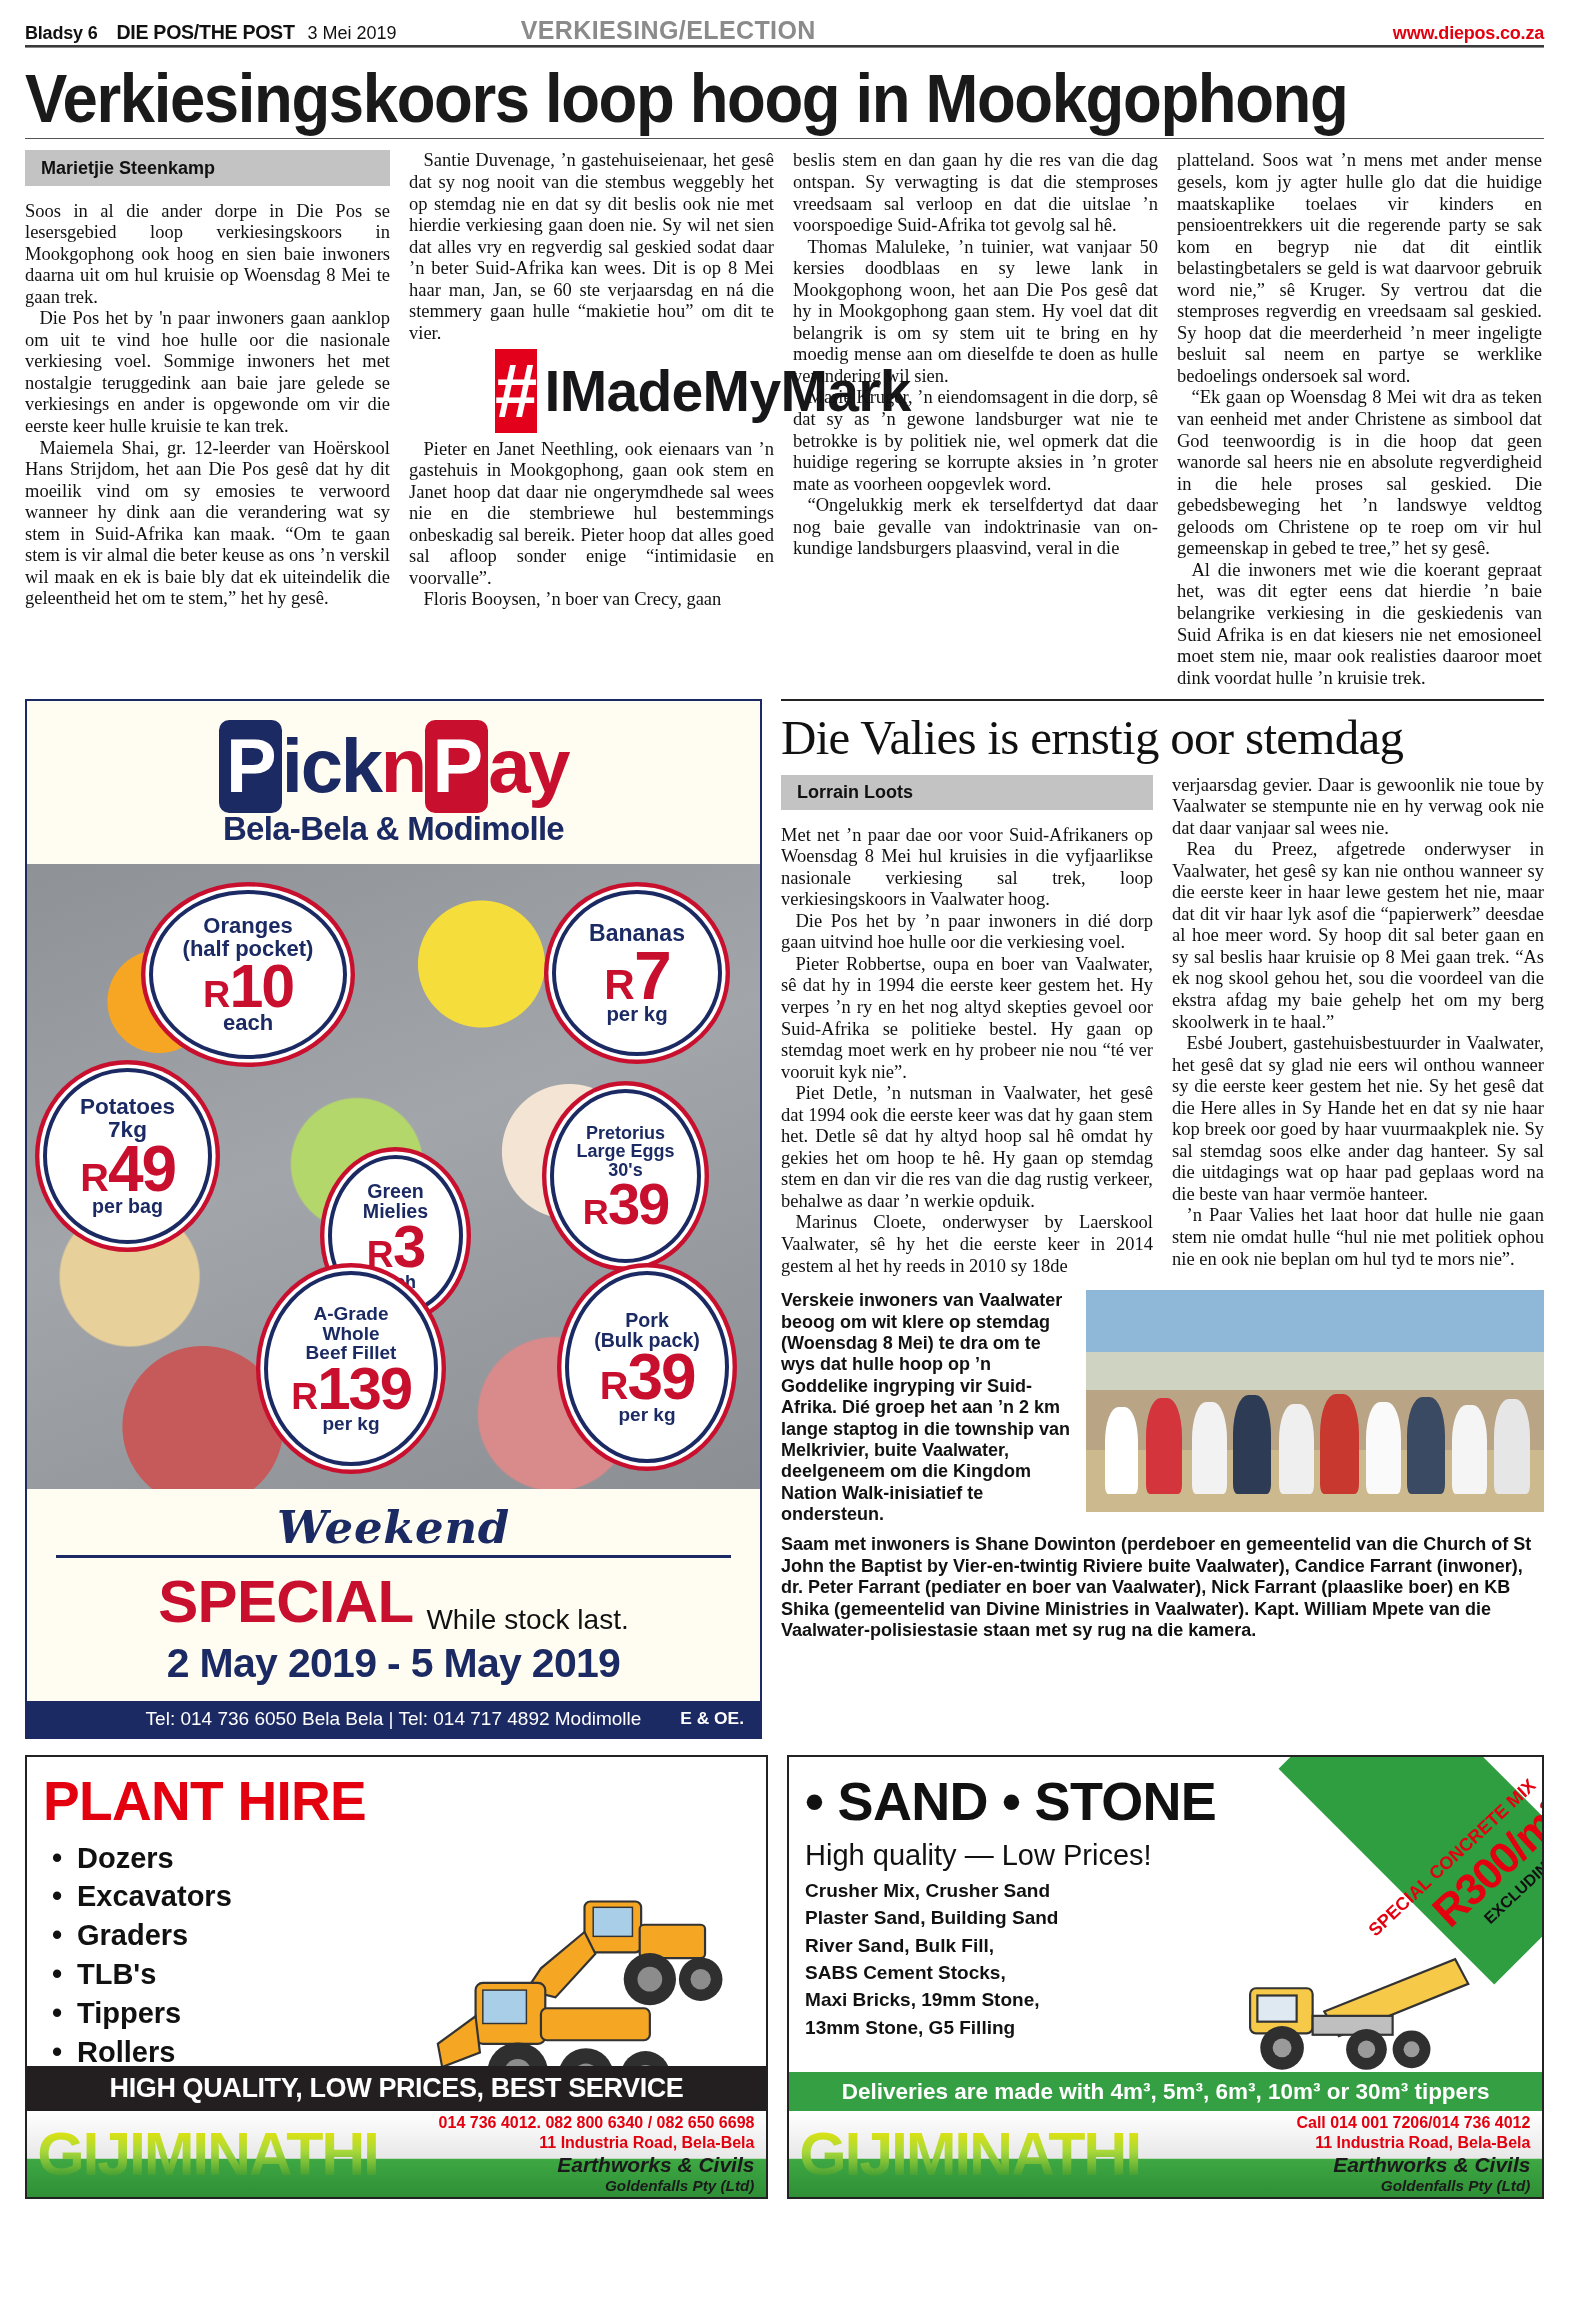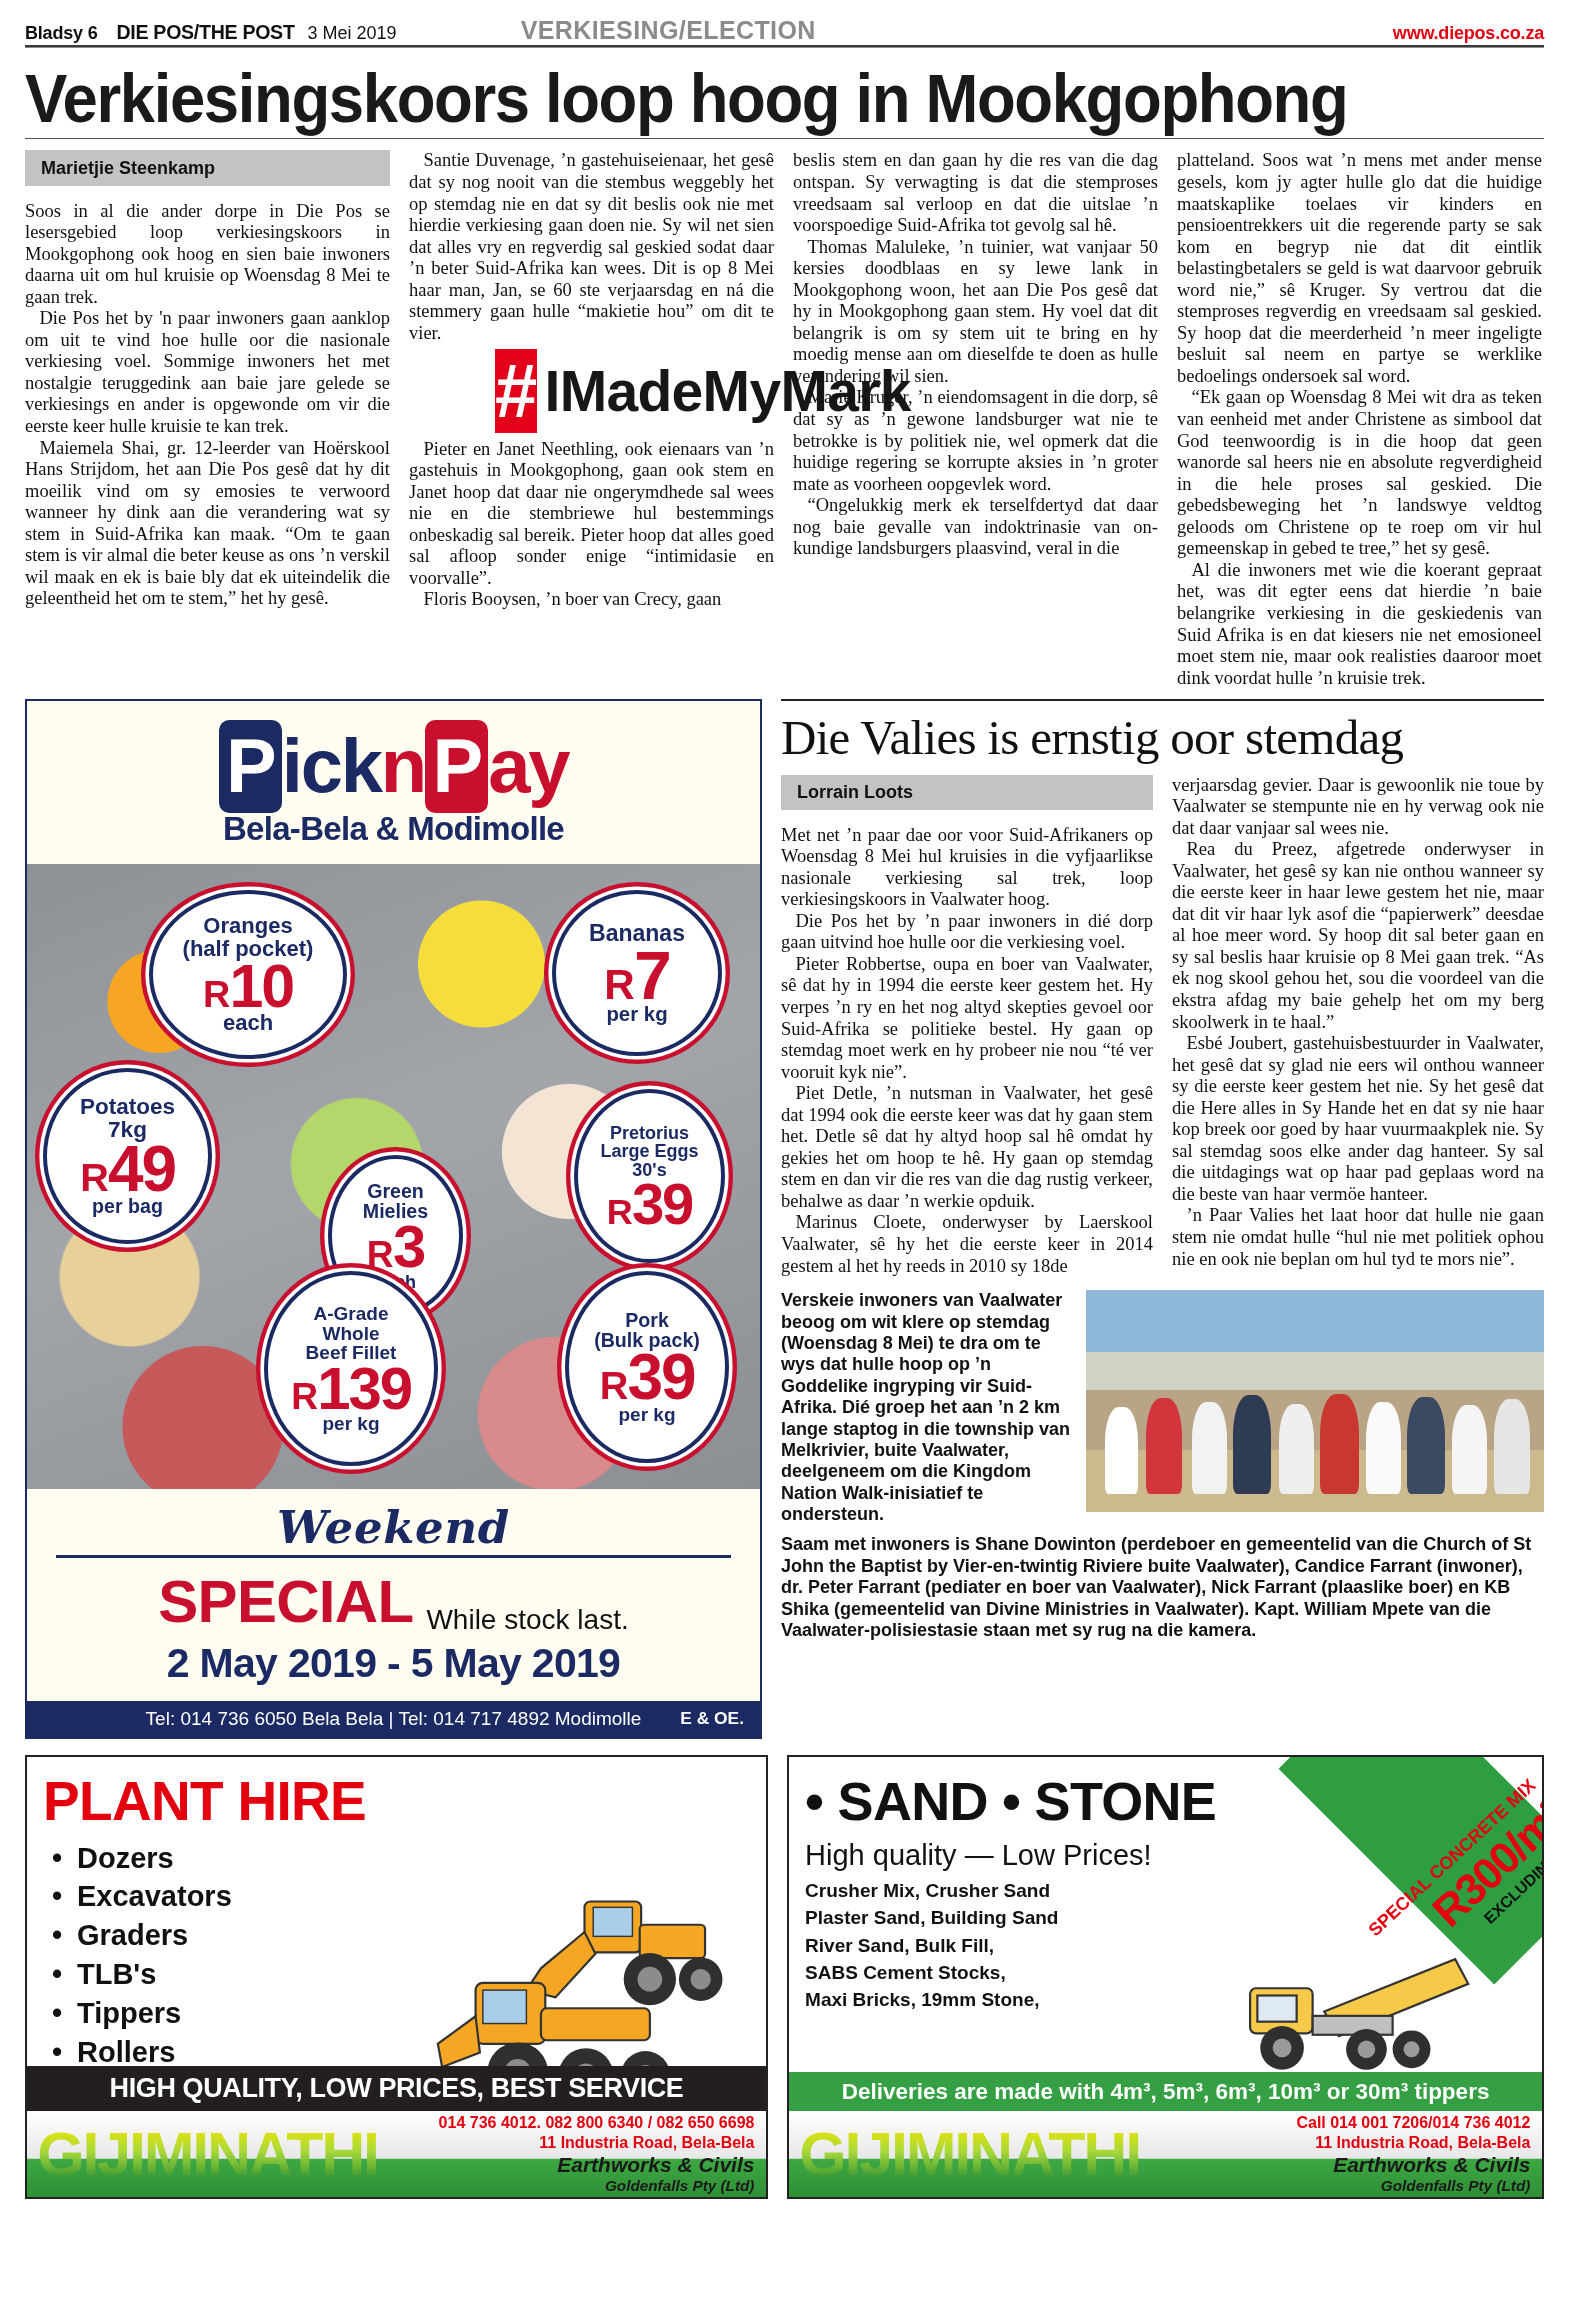--- a/index.html
+++ b/index.html
@@ -285,21 +285,21 @@
           <div class="badge" style="left:301px; top:291px; width:135px; height:161px;">
             <div class="b-name" style="font-size:19.6px;">
               <span>Green</span><br><span>Mielies</span>
             </div>
             <div class="b-price" style="font-size:60px;">
               <span class="r">R</span><span>3</span>
             </div>
             <div class="b-unit" style="font-size:18px;">each</div>
           </div>
 
-          <div class="badge" style="left:547px; top:225px; width:151px; height:174px;">
+          <div class="badge" style="left:523px; top:225px; width:151px; height:174px;">
             <div class="b-name" style="font-size:18px;">
               <span>Pretorius</span><br><span>Large Eggs</span><br><span>30's</span>
             </div>
             <div class="b-price" style="font-size:58px;">
               <span class="r">R</span><span>39</span>
             </div>
           </div>
 
           <div class="badge" style="left:237px; top:407px; width:174px; height:195px;">
             <div class="b-name" style="font-size:19px;">
@@ -440,20 +440,21 @@
 
     <div class="ad-box ad-sand">
       <div class="sand-title">• SAND • STONE</div>
       <div class="sand-sub">High quality — Low Prices!</div>
       <div class="sand-list">
         <div>Crusher Mix, Crusher Sand</div>
         <div>Plaster Sand, Building Sand</div>
         <div>River Sand, Bulk Fill,</div>
         <div>SABS Cement Stocks,</div>
         <div>Maxi Bricks, 19mm Stone,</div>
+        <div>13mm Stone, G5 Filling</div>
       </div>
 
       <div class="corner-special"></div>
       <div class="corner-text">
         <div class="cs-l1">SPECIAL CONCRETE MIX</div>
         <div class="cs-l2">R300/m³</div>
         <div class="cs-l3">EXCLUDING VAT</div>
       </div>
 
       <svg class="truck" viewBox="0 0 330 180">

